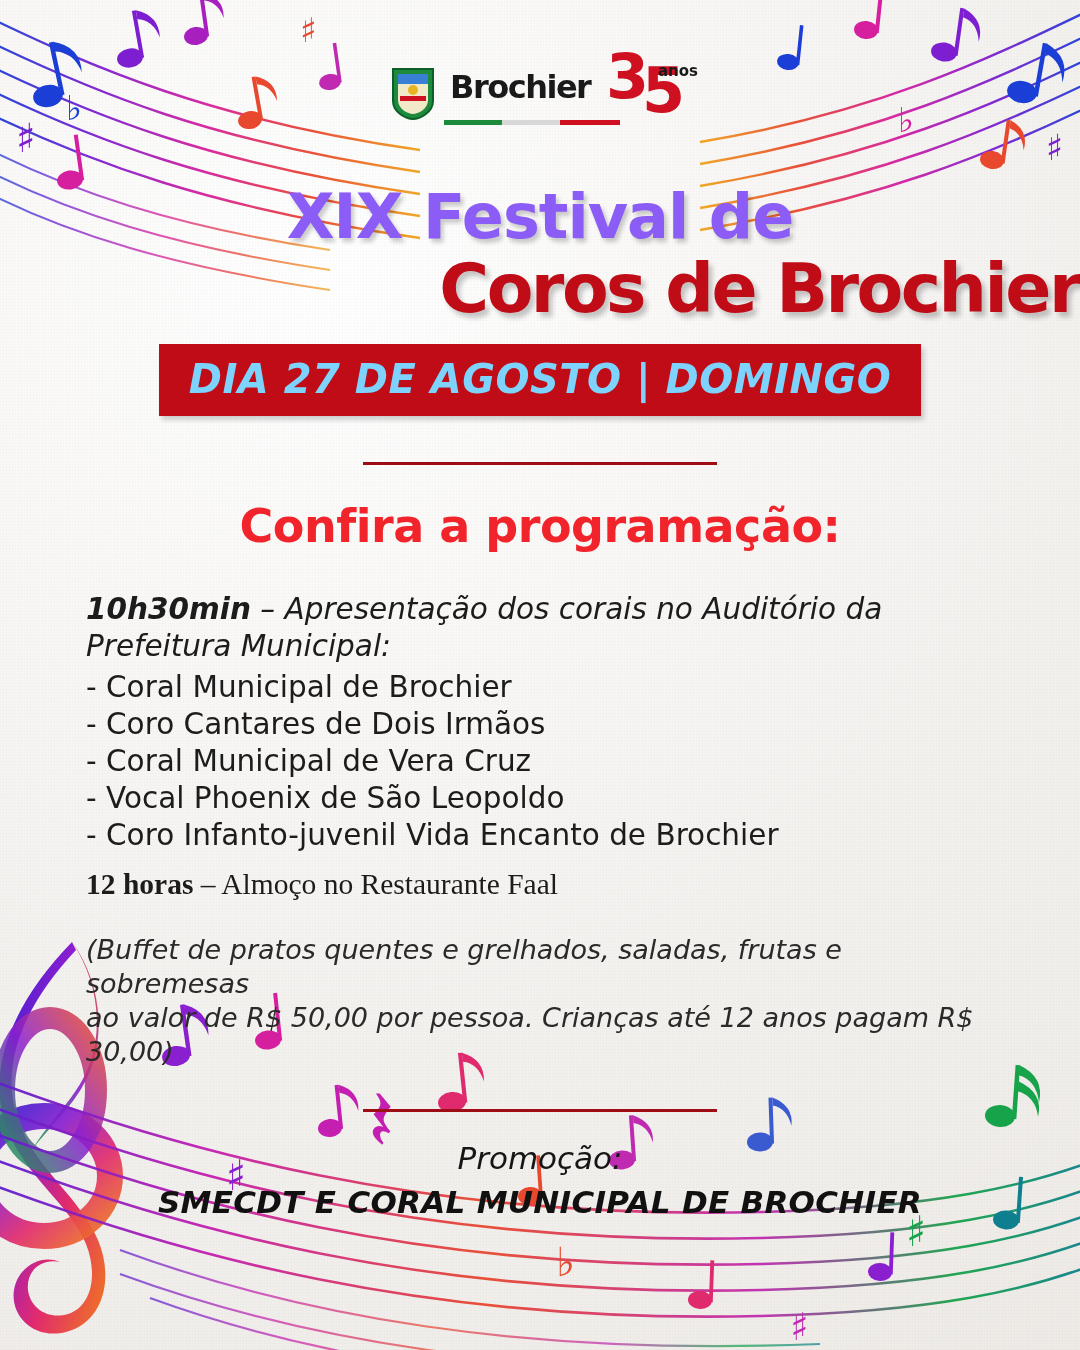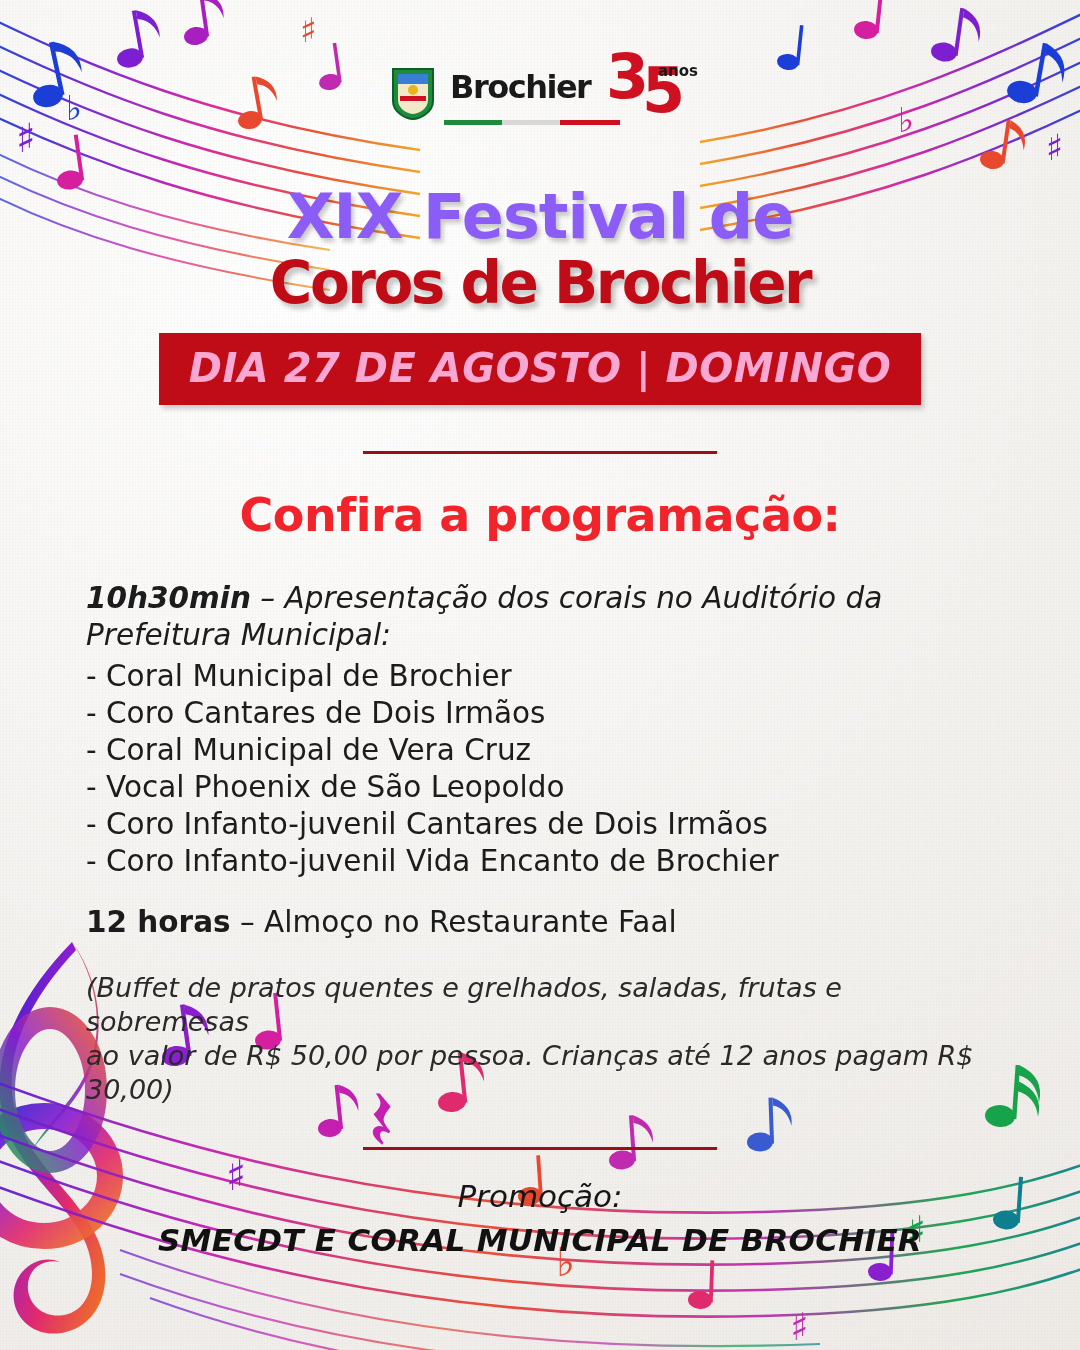--- a/index.html
+++ b/index.html
@@ -116,38 +116,38 @@
     text-align: center;
     margin-top: 52px;
     font-size: 62px;
     font-weight: bold;
     color: #8b5cf6;
     font-family: "DejaVu Sans", sans-serif;
     letter-spacing: -1px;
     text-shadow: 3px 4px 4px rgba(0,0,0,0.20);
   }
   .title-2 {
-    text-align: center;
+    text-align: right;
     margin-top: -4px;
-    font-size: 58px;
+    font-size: 68px;
     font-weight: bold;
     color: #c00c16;
     font-family: "DejaVu Sans", sans-serif;
     letter-spacing: -2.5px;
     text-shadow: 4px 5px 5px rgba(0,0,0,0.22);
   }
 
   .date-bar-wrap {
     display: flex;
     justify-content: center;
     margin-top: 16px;
   }
   .date-bar {
     background: #c00c16;
-    color: #f9a8d4;
+    color: #7dd3fc;
     font-size: 40px;
     font-weight: bold;
     font-style: italic;
     font-family: "DejaVu Sans", sans-serif;
     padding: 12px 30px 14px;
     letter-spacing: 0.5px;
     box-shadow: 3px 4px 5px rgba(0,0,0,0.18);
   }
 
   .divider {
@@ -181,21 +181,22 @@
     font-style: italic;
   }
   .program .lead b { font-weight: bold; }
   .program ul {
     list-style: none;
     margin: 4px 0 0;
     padding: 0;
   }
   .program li { margin: 0; }
   .program .lunch {
-    margin-top: 24px;
+    margin-top: 12px;
+    font-family: Liberation Serif, serif;
   }
   .program .note {
     margin-top: 2px;
     font-style: italic;
     font-size: 27px;
     line-height: 34px;
     color: #2a2a2a;
   }
 
   .divider-2 {
@@ -476,21 +477,20 @@
 
   <div class="program">
     <p class="lead">
       <b>10h30min</b><span> – Apresentação dos corais no Auditório da Prefeitura Municipal:</span>
     </p>
     <ul>
       <li>- Coral Municipal de Brochier</li>
       <li>- Coro Cantares de Dois Irmãos</li>
       <li>- Coral Municipal de Vera Cruz</li>
       <li>- Vocal Phoenix de São Leopoldo</li>
-      <li>- Coro Infanto-juvenil Cantares de Dois Irmãos</li>
       <li>- Coro Infanto-juvenil Vida Encanto de Brochier</li>
     </ul>
     <p class="lunch">
       <b>12 horas</b><span> – Almoço no Restaurante Faal</span>
     </p>
     <p class="note">
       <span>(Buffet de pratos quentes e grelhados, saladas, frutas e sobremesas</span><br>
       <span>ao valor de R$ 50,00 por pessoa. Crianças até 12 anos pagam R$ 30,00)</span>
     </p>
   </div>

